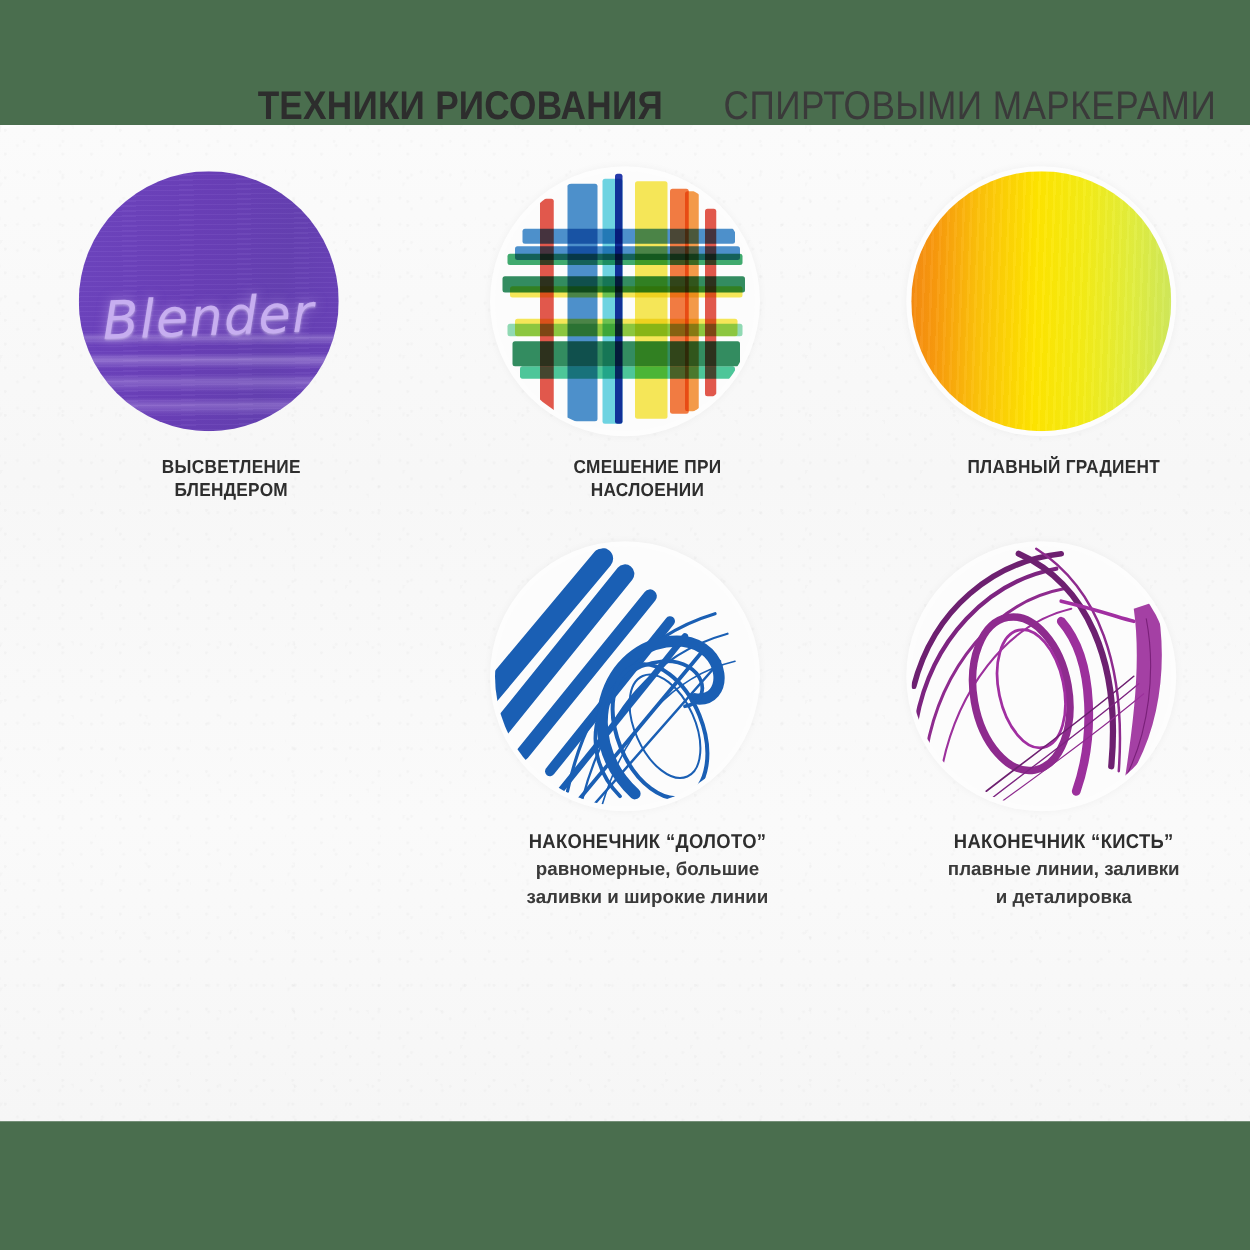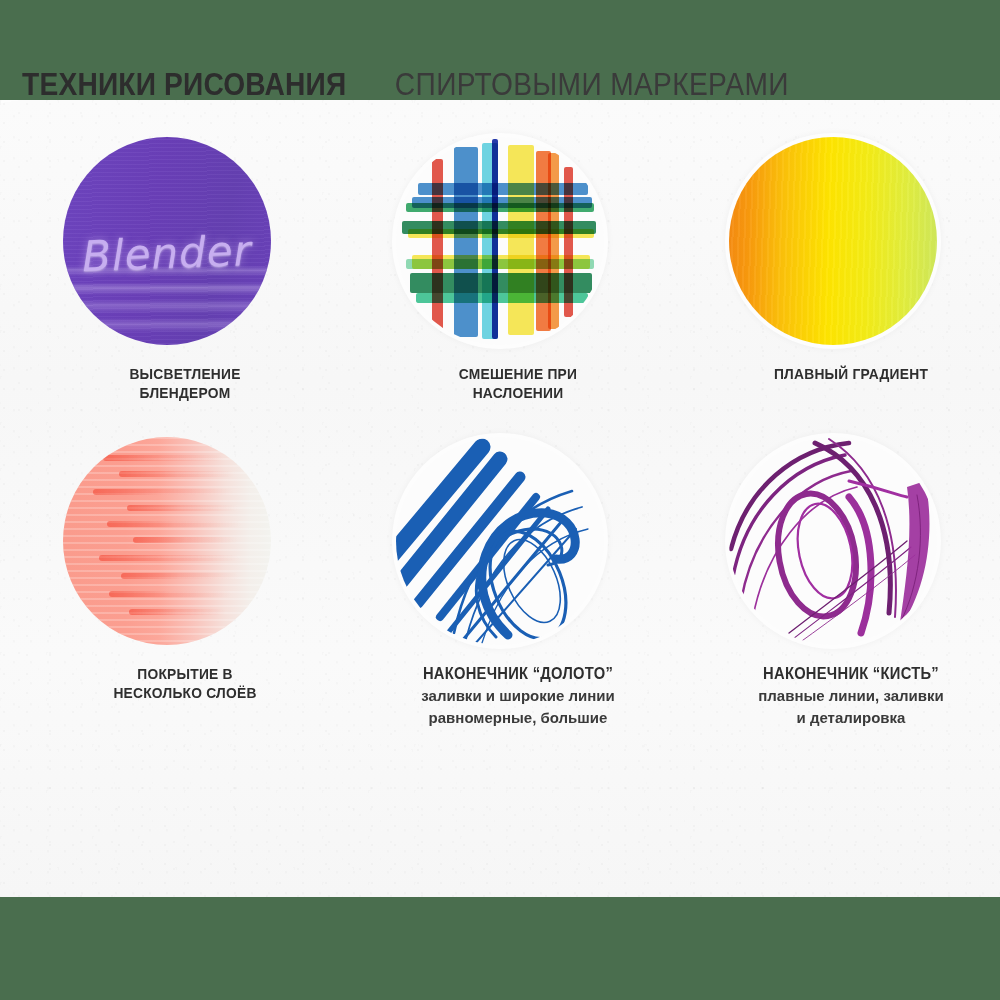--- a/index.html
+++ b/index.html
@@ -41,21 +41,21 @@
     position: absolute; inset: 0;
     background:
       linear-gradient(96deg, rgba(0,0,0,0.02) 0 1px, transparent 1px 26px),
       linear-gradient(172deg, rgba(255,255,255,0.5) 0 3px, transparent 3px 33px);
     pointer-events: none;
   }
 
   
   #title {
     position: absolute; left: 0; top: 68px;
-    width: 1000px; text-align: left;
+    width: 1000px; text-align: right;
     white-space: nowrap;
     line-height: 1;
   }
   #title .strong, #title .light {
     font-family: "Liberation Sans Narrow", "Liberation Sans", sans-serif;
     font-size: 32px;
     color: #2d2d2d;
     letter-spacing: 0.4px;
     transform: scaleX(0.88);
     display: inline-block;
@@ -234,42 +234,20 @@
           <i style="left:20px; top:156px; width:172px; height:10px; background:#2fc08a;"></i>
         </div>
       </div>
     </div>
     <div class="caption">
       <span class="cap-head">СМЕШЕНИЕ ПРИ</span>
       <span class="cap-head">НАСЛОЕНИИ</span>
     </div>
   </div>
 
-  <div class="cell c1 r2">
-    <div class="disc-wrap">
-      <div class="disc">
-        <div class="pink-disc">
-          <i style="left:40px;  top:18px;  width:120px;"></i>
-          <i style="left:56px;  top:34px;  width:116px;"></i>
-          <i style="left:30px;  top:52px;  width:140px;"></i>
-          <i style="left:64px;  top:68px;  width:110px;"></i>
-          <i style="left:44px;  top:84px;  width:134px;"></i>
-          <i style="left:70px;  top:100px; width:104px;"></i>
-          <i style="left:36px;  top:118px; width:140px;"></i>
-          <i style="left:58px;  top:136px; width:118px;"></i>
-          <i style="left:46px;  top:154px; width:122px;"></i>
-          <i style="left:66px;  top:172px; width:96px;"></i>
-        </div>
-      </div>
-    </div>
-    <div class="caption">
-      <span class="cap-head">ПОКРЫТИЕ В</span>
-      <span class="cap-head">НЕСКОЛЬКО СЛОЁВ</span>
-    </div>
-  </div>
 
   <div class="cell c2 r2">
     <div class="disc-wrap">
       <div class="disc ring">
         <svg viewBox="0 0 208 208">
           <g stroke="#1a5fb4" fill="none" stroke-linecap="round">
             <line x1="-6" y1="120" x2="86" y2="10" stroke-width="17"></line>
             <line x1="4" y1="146" x2="104" y2="22" stroke-width="15"></line>
             <line x1="22" y1="166" x2="124" y2="40" stroke-width="11"></line>
             <line x1="44" y1="180" x2="140" y2="60" stroke-width="8"></line>
@@ -282,22 +260,22 @@
             <path d="M112 198 C 60 150, 92 72, 150 76 C 186 80, 188 126, 160 122" stroke-width="9"></path>
             <path d="M100 200 C 60 160, 86 96, 134 92 C 168 90, 176 124, 152 128" stroke-width="3"></path>
             <ellipse cx="132" cy="148" rx="34" ry="56" transform="rotate(-22 132 148)" stroke-width="3.2"></ellipse>
             <ellipse cx="136" cy="144" rx="24" ry="44" transform="rotate(-24 136 144)" stroke-width="1.6"></ellipse>
           </g>
         </svg>
       </div>
     </div>
     <div class="caption">
       <span class="cap-head heavy">НАКОНЕЧНИК “ДОЛОТО”</span>
+      <span class="cap-sub">равномерные, большие</span>
       <span class="cap-sub">заливки и широкие линии</span>
-      <span class="cap-sub">равномерные, большие</span>
     </div>
   </div>
 
   <div class="cell c3 r2">
     <div class="disc-wrap">
       <div class="disc ring">
         <svg viewBox="0 0 208 208">
           <g fill="none" stroke-linecap="round">
             <path d="M2 112 C 18 50, 66 12, 120 6" stroke="#6d2070" stroke-width="4.5"></path>
             <path d="M4 140 C 16 74, 62 28, 116 18" stroke="#7d2480" stroke-width="3.4"></path>

